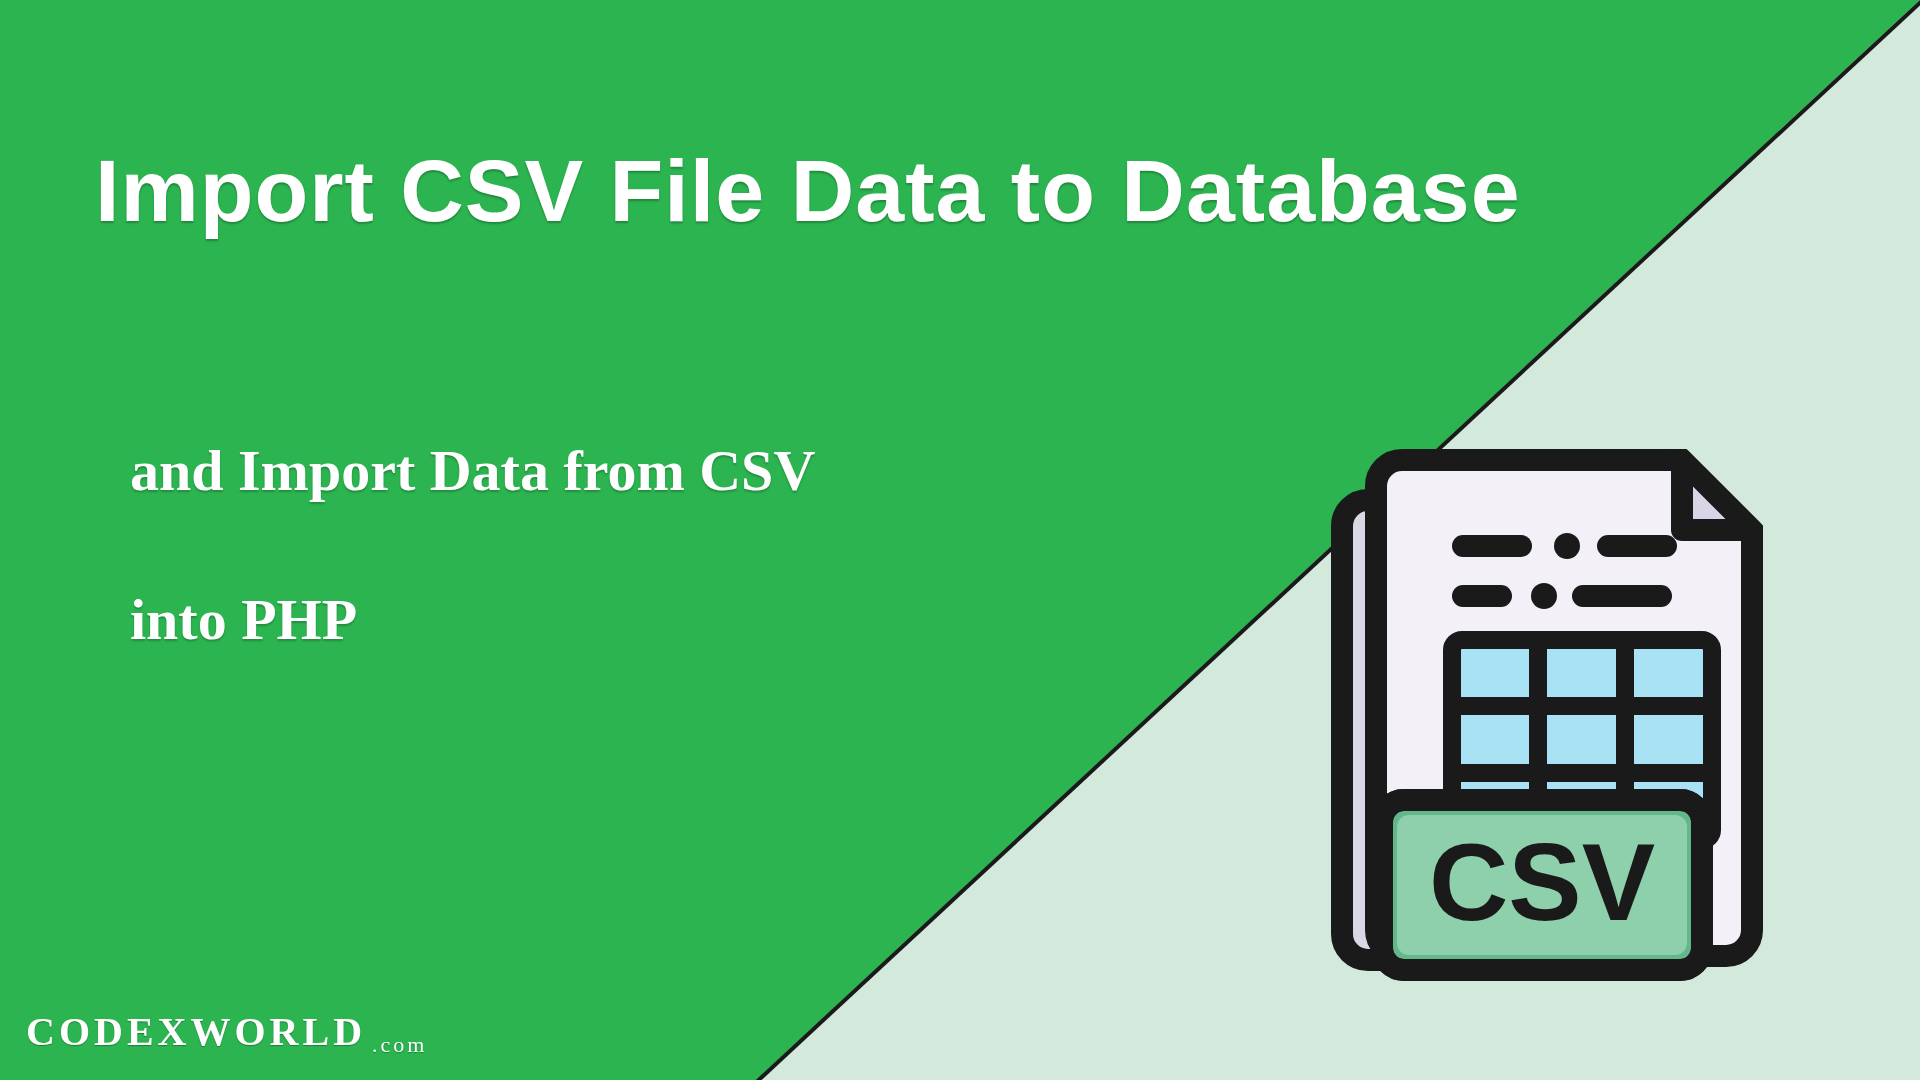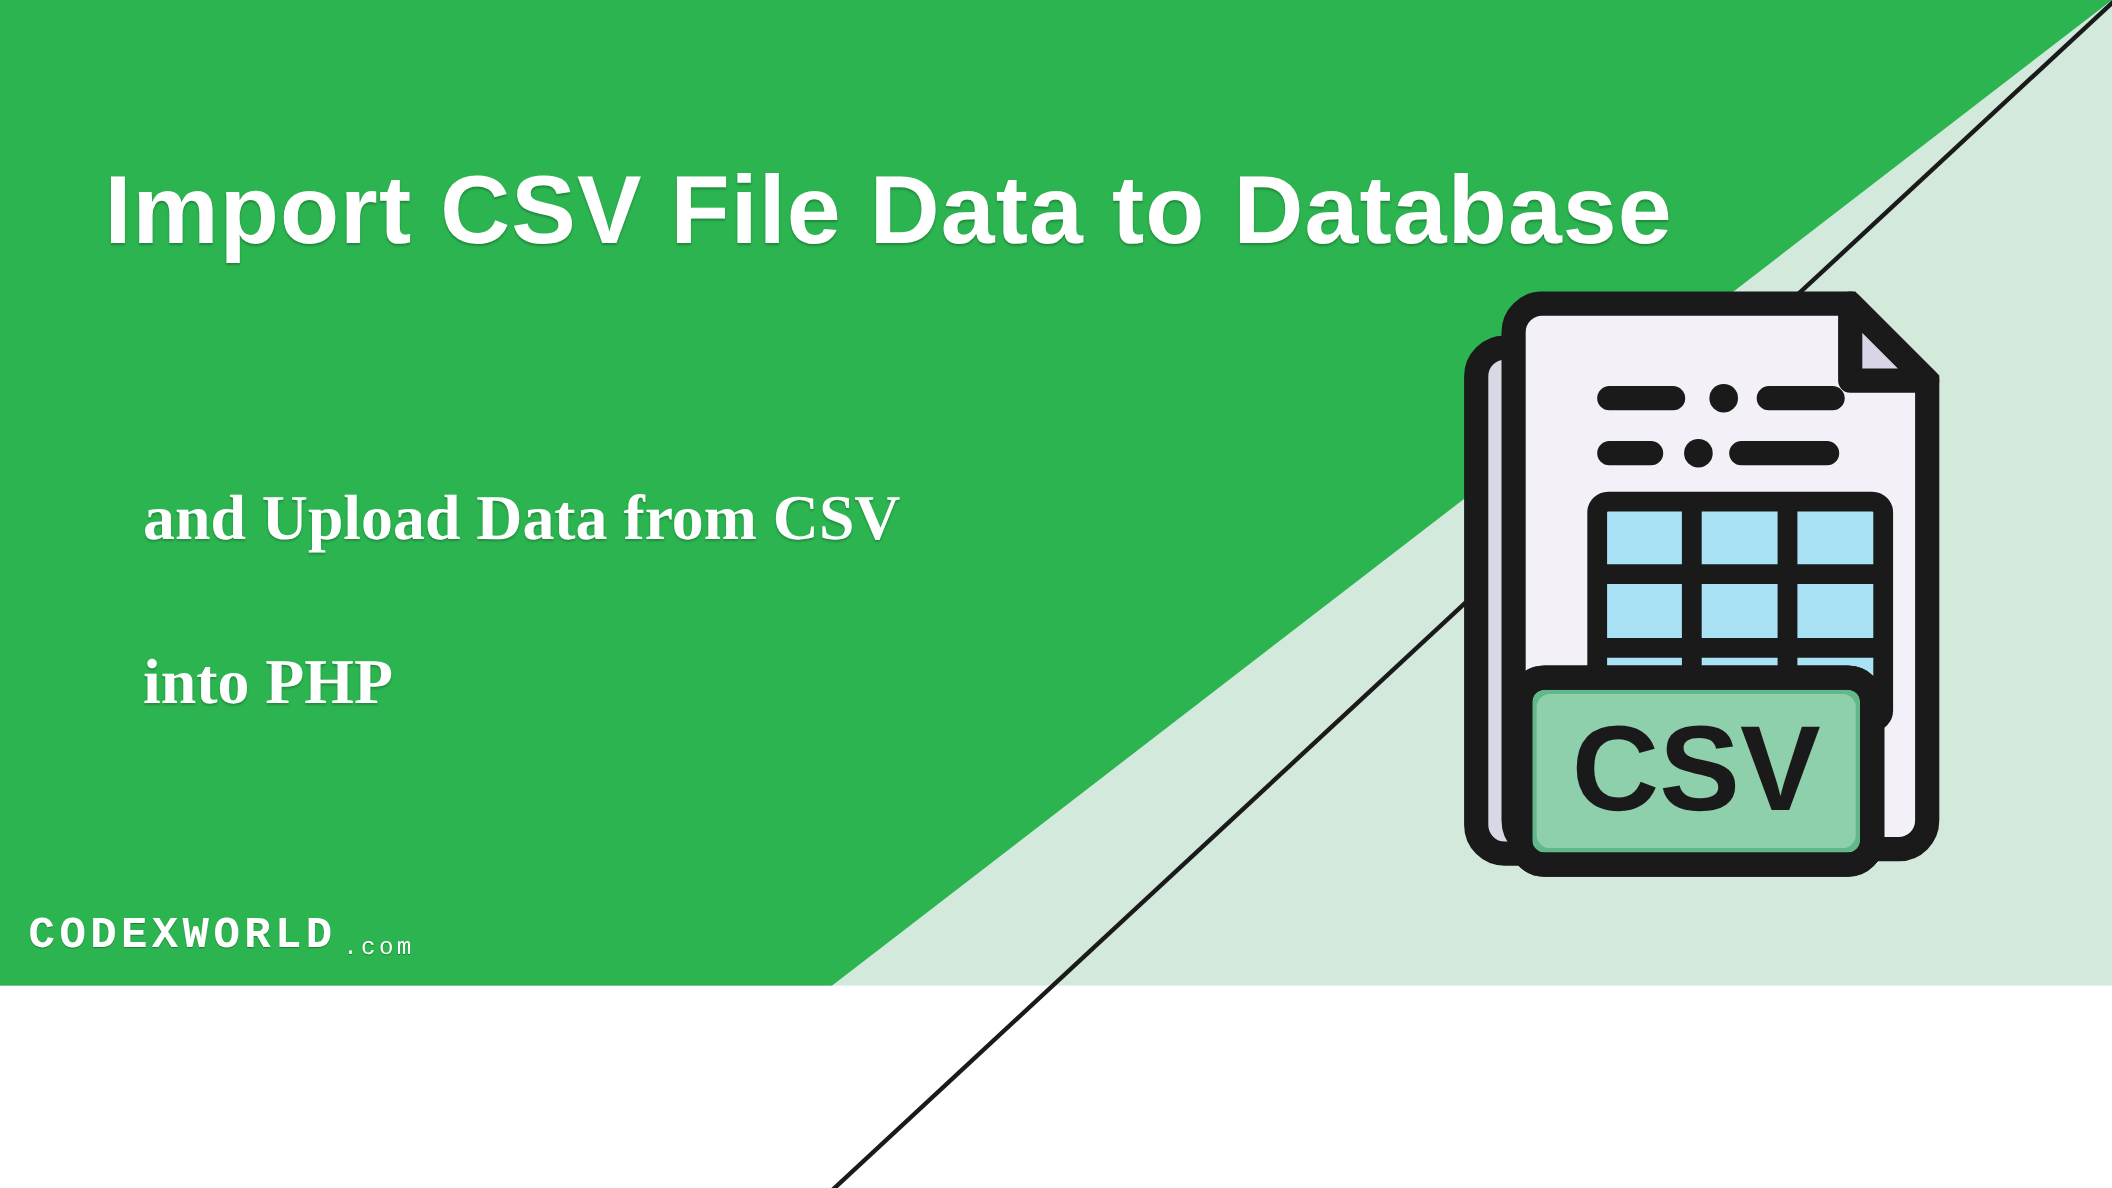--- a/index.html
+++ b/index.html
@@ -1,20 +1,20 @@
 <!DOCTYPE html>
 <html><head>
 <meta charset="utf-8">
 <style>
 * { margin: 0; padding: 0; box-sizing: border-box; }
 html, body { width: 1920px; height: 1080px; overflow: hidden; font-family: Georgia, 'Times New Roman', serif; }
 .banner {
   position: relative;
   width: 1920px;
-  height: 896px;
+  height: 1080px;
   background: #d3e9dc;
 }
 .green-triangle {
   position: absolute;
   inset: 0;
   background: #2bb44f;
   clip-path: polygon(0 0, 100% 0, 0 165%);
 }
 
 .diag {
@@ -49,25 +49,25 @@
   font-size: 58px;
   line-height: 1.28;
   max-width: 1000px;
   text-shadow: 0 2px 2px rgba(0,0,0,.22);
 }
 .logo {
   position: absolute;
   left: 26px;
   bottom: 22px;
   color: #fff;
-  font-family: Liberation Mono, monospace;
+  font-family: Liberation Serif, serif;
   letter-spacing: 4px;
   font-size: 40px;
   display: flex;
-  align-items: flex-end;
+  align-items: flex-start;
   gap: 6px;
   text-shadow: 0 1px 1px rgba(0,0,0,.3);
 }
 .logo .brand { font-weight: 900; }
 .logo .dotcom {
   font-size: 22px;
   letter-spacing: 3px;
   margin-top: 24px;
 }
 .csv-icon {
@@ -82,21 +82,21 @@
 <body>
 
 <div class="banner">
   <div class="green-triangle"></div>
   <div class="diag"></div>
 
   <h1 class="title">Import CSV File Data to Database</h1>
 
   <div class="subtitle">
     <br>
-    <span>and Upload Data from CSV</span><br>
+    <span>and Import Data from CSV</span><br>
     <br>
     <span>into PHP</span>
   </div>
 
   <div class="logo">
     <span class="brand">CODEXWORLD</span>
     <span class="dotcom">.com</span>
   </div>
 
   <div class="csv-icon">

